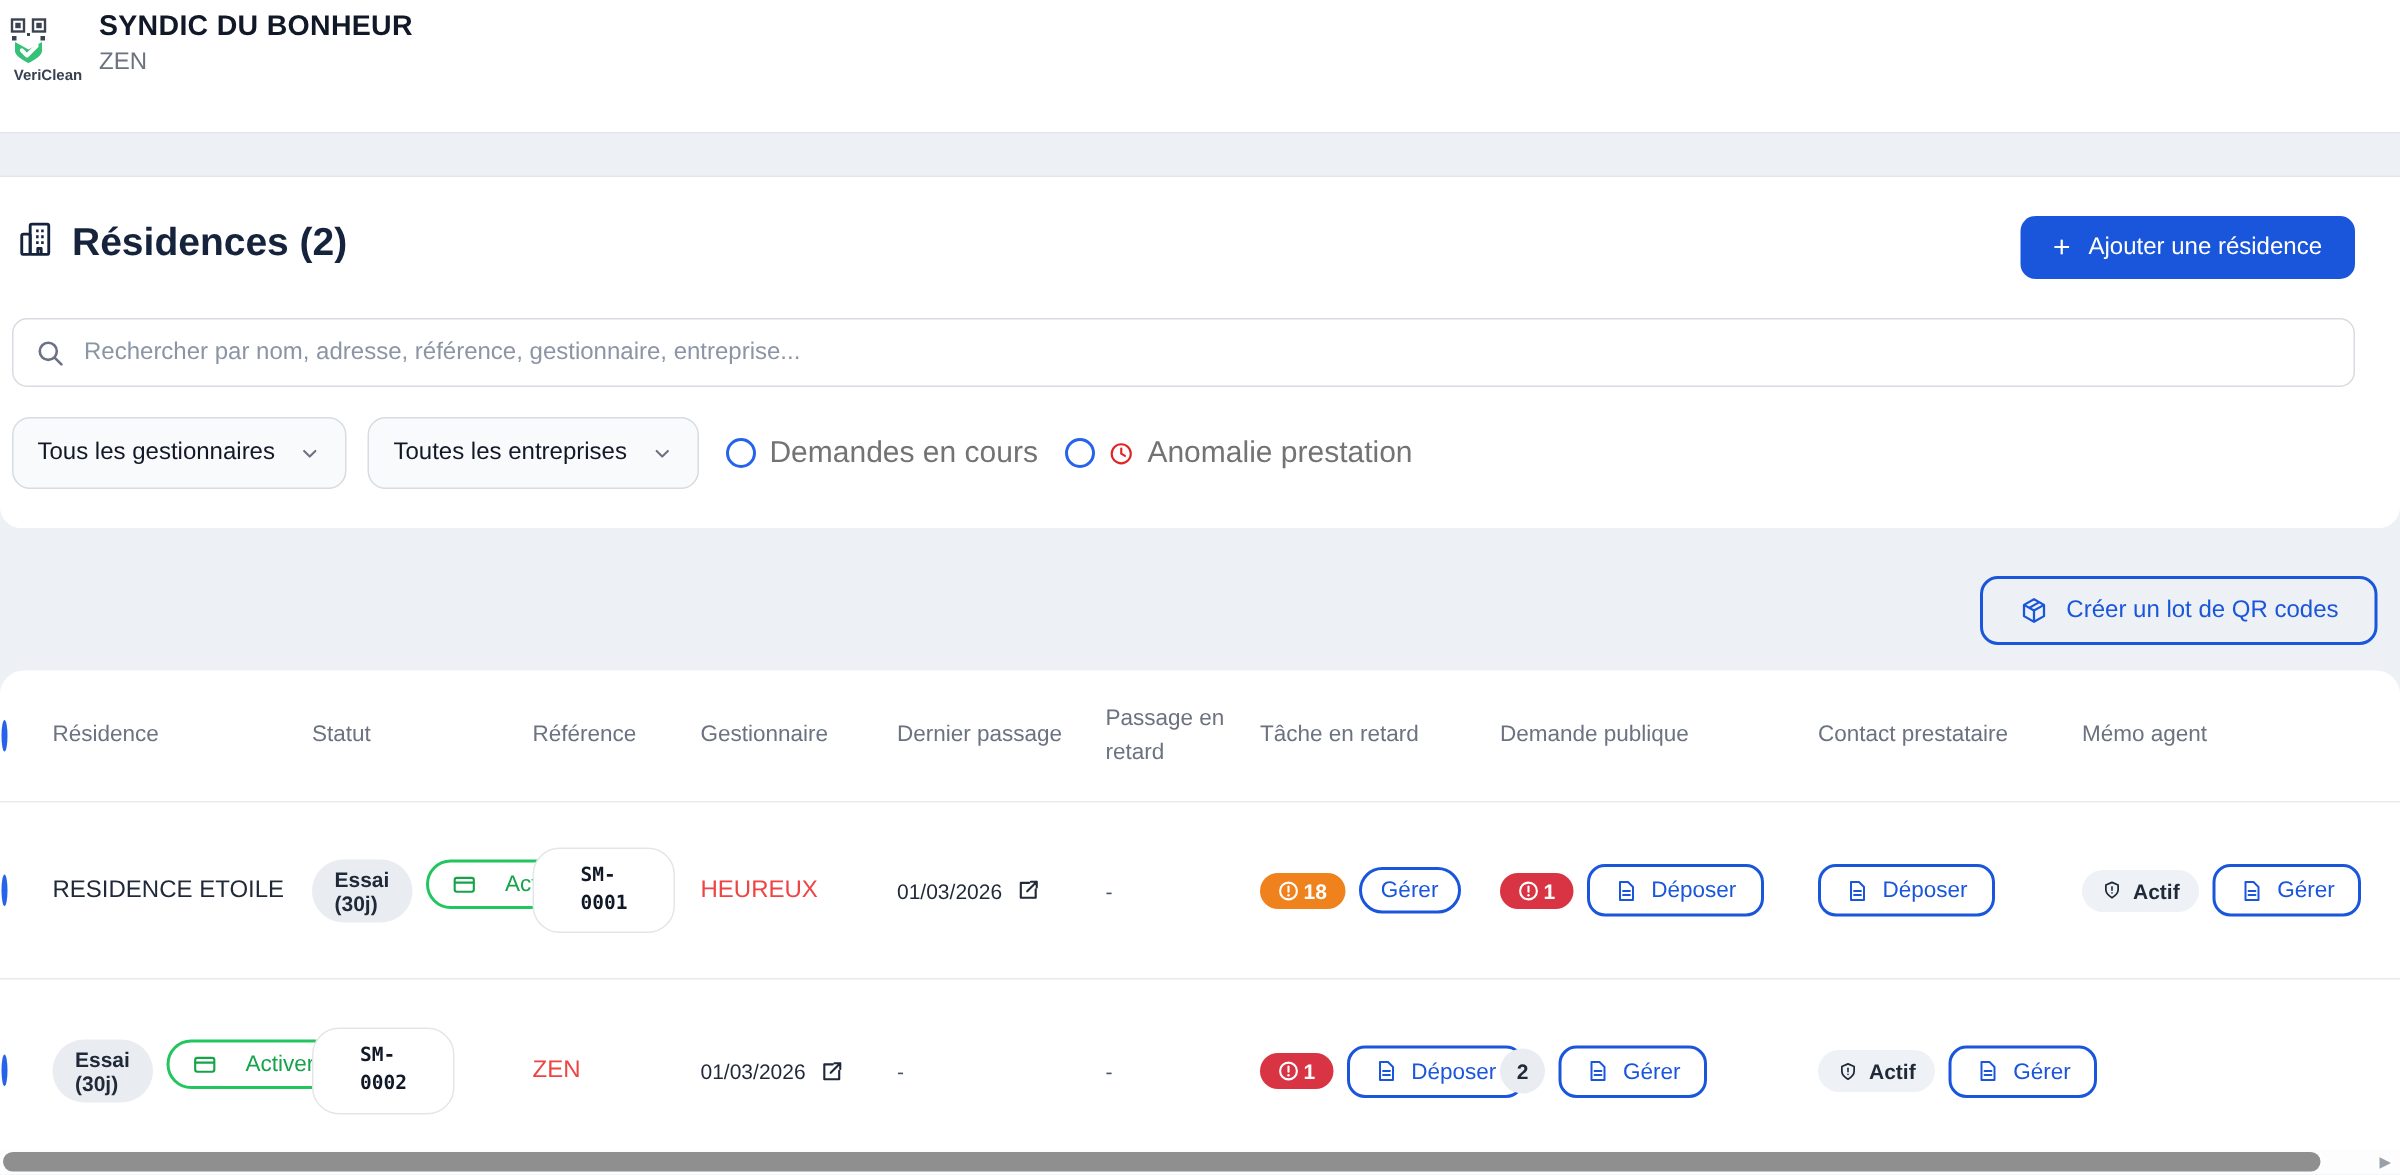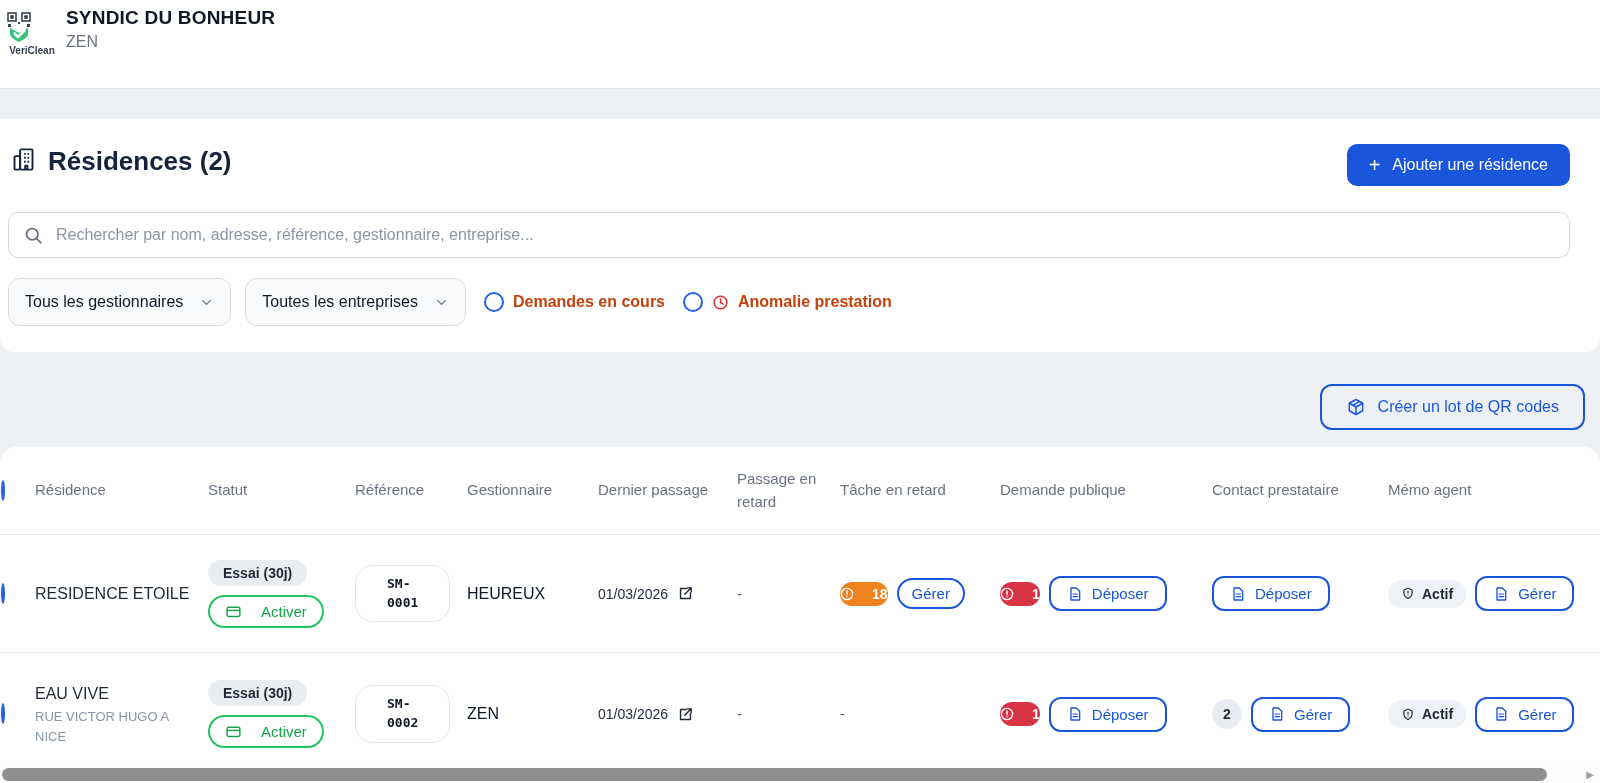--- a/index.html
+++ b/index.html
@@ -51,21 +51,21 @@
     font-family:"Liberation Sans", sans-serif; background:transparent; }
   .search-wrap input::placeholder { color:#8b95a5; }
   .filters-row { position:absolute; left:8px; top:160px; display:flex; align-items:center; gap:14px; }
   .dropdown {
     height:48px; display:flex; align-items:center; gap:16px; padding:0 16px;
     border:1px solid #d7dce2; border-radius:12px; background:#f9fafb;
     font-size:16px; color:#111827; cursor:pointer;
   }
   .toggle-filter { display:flex; align-items:center; gap:9px; margin-left:4px; cursor:pointer; }
   .radio-circle { width:20px; height:20px; border:2px solid #2563eb; border-radius:50%; background:#fff; flex:none; }
-  .toggle-filter .lbl { font-size:16px; color:#c2410c;font-weight:bold; }
+  .toggle-filter .lbl { font-size:20px; color:#737373; }
 
   
   .qr-btn {
     position:absolute; right:15px; top:32px; height:46px;
     display:flex; align-items:center; gap:12px; padding:0 24px;
     border:2px solid #1a56db; border-radius:12px; background:transparent;
     color:#1a56db; font-size:16px; cursor:pointer;
     font-family:"Liberation Sans", sans-serif;
     text-align:center;
   }
@@ -78,37 +78,37 @@
     align-items:center; }
   .thead { height:88px; border-bottom:1px solid #e8eaee; color:#6b7280; font-size:15px; }
   .thead .hcell { padding-right:14px; line-height:1.5; }
   .trow { height:118px; border-bottom:1px solid #e8eaee; }
   .trow.last { border-bottom:none; height:122px; }
   .cb { width:20px; height:20px; border:2px solid #2563eb; border-radius:50%; background:#fff; margin-left:1px; cursor:pointer; }
 
   .res-name { font-size:16px; color:#1f2937; line-height:1.45; }
   .res-addr { font-size:13px; color:#8a94a3; line-height:1.5; margin-top:2px; padding-right:18px; }
 
-  .status-cell { display:flex; flex-direction:column; align-items:flex-start; gap:9px; }
+  .status-cell { display:flex; align-items:flex-start; gap:9px; }
   .badge-gray { background:#e9ecf1; border-radius:999px; padding:5px 15px; font-size:14px; font-weight:700; color:#1f2937; }
   .activate-btn { display:flex; align-items:center; gap:19px; border:2px solid #22c55e; border-radius:999px;
     background:#fff; padding:6px 15px; color:#16a34a; font-size:15px; cursor:pointer;
     font-family:"Liberation Sans", sans-serif; }
 
   .ref-pill { display:inline-block; background:#fff; border:1px solid #e2e6ea; border-radius:18px;
     padding:9px 31px; font-family:"DejaVu Sans Mono", monospace; font-size:13px; font-weight:700;
     color:#111827; line-height:1.45; }
 
-  .manager { font-size:16px; color:#0f172a; }
+  .manager { font-size:16px; color:#ef4444; }
   .lastvisit { display:flex; align-items:center; gap:9px; font-size:14px; color:#1f2937; }
   .ext-link { cursor:pointer; display:inline-flex; }
   .dash { font-size:14px; color:#475569; }
 
   .cell-flex { display:flex; align-items:center; gap:9px; }
-  .pill-count { display:flex; align-items:center; gap:18px; border-radius:999px; padding:4px 0;
+  .pill-count { display:flex; align-items:center; gap:3px; border-radius:999px; padding:4px 12px;
     color:#fff; font-size:14px; font-weight:700; }
   .pill-orange { background:#f0821e; }
   .pill-red { background:#d93444; }
   .count-circle { background:#e9ecf1; border-radius:999px; min-width:30px; height:30px;
     display:flex; align-items:center; justify-content:center; font-size:14px; font-weight:700; color:#1f2937; }
   .btn-blue-pill { display:flex; align-items:center; gap:8px; border:2px solid #1a56db; border-radius:999px;
     background:#fff; padding:5px 13px; color:#1a56db; font-size:15px; cursor:pointer;
     font-family:"Liberation Sans", sans-serif; }
   .btn-blue-rect { display:flex; align-items:center; gap:9px; border:2px solid #1a56db; border-radius:12px;
     background:#fff; padding:7px 16px; color:#1a56db; font-size:15px; cursor:pointer;
@@ -316,24 +316,20 @@
           <path d="M6 3 H14 L19 8 V21 H6 Z" stroke="#1a56db" stroke-width="2" fill="none" stroke-linejoin="round"></path>
           <path d="M9 12 H16 M9 16 H16" stroke="#1a56db" stroke-width="1.8" stroke-linecap="round"></path>
         </svg>
         <span>Gérer</span>
       </button>
     </div>
   </div>
 
   <div class="tgrid trow last">
     <div><span class="cb"></span></div>
-    <div>
-      <div class="res-name">EAU VIVE</div>
-      <div class="res-addr">RUE VICTOR HUGO A NICE</div>
-    </div>
     <div class="status-cell">
       <span class="badge-gray">Essai (30j)</span>
       <button class="activate-btn">
         <svg width="17" height="17" viewBox="0 0 24 24">
           <rect x="3" y="6" width="18" height="13" rx="2" stroke="#16a34a" stroke-width="2" fill="none"></rect>
           <path d="M3 10.5 H21" stroke="#16a34a" stroke-width="2"></path>
         </svg>
         <span>Activer</span>
       </button>
     </div>

